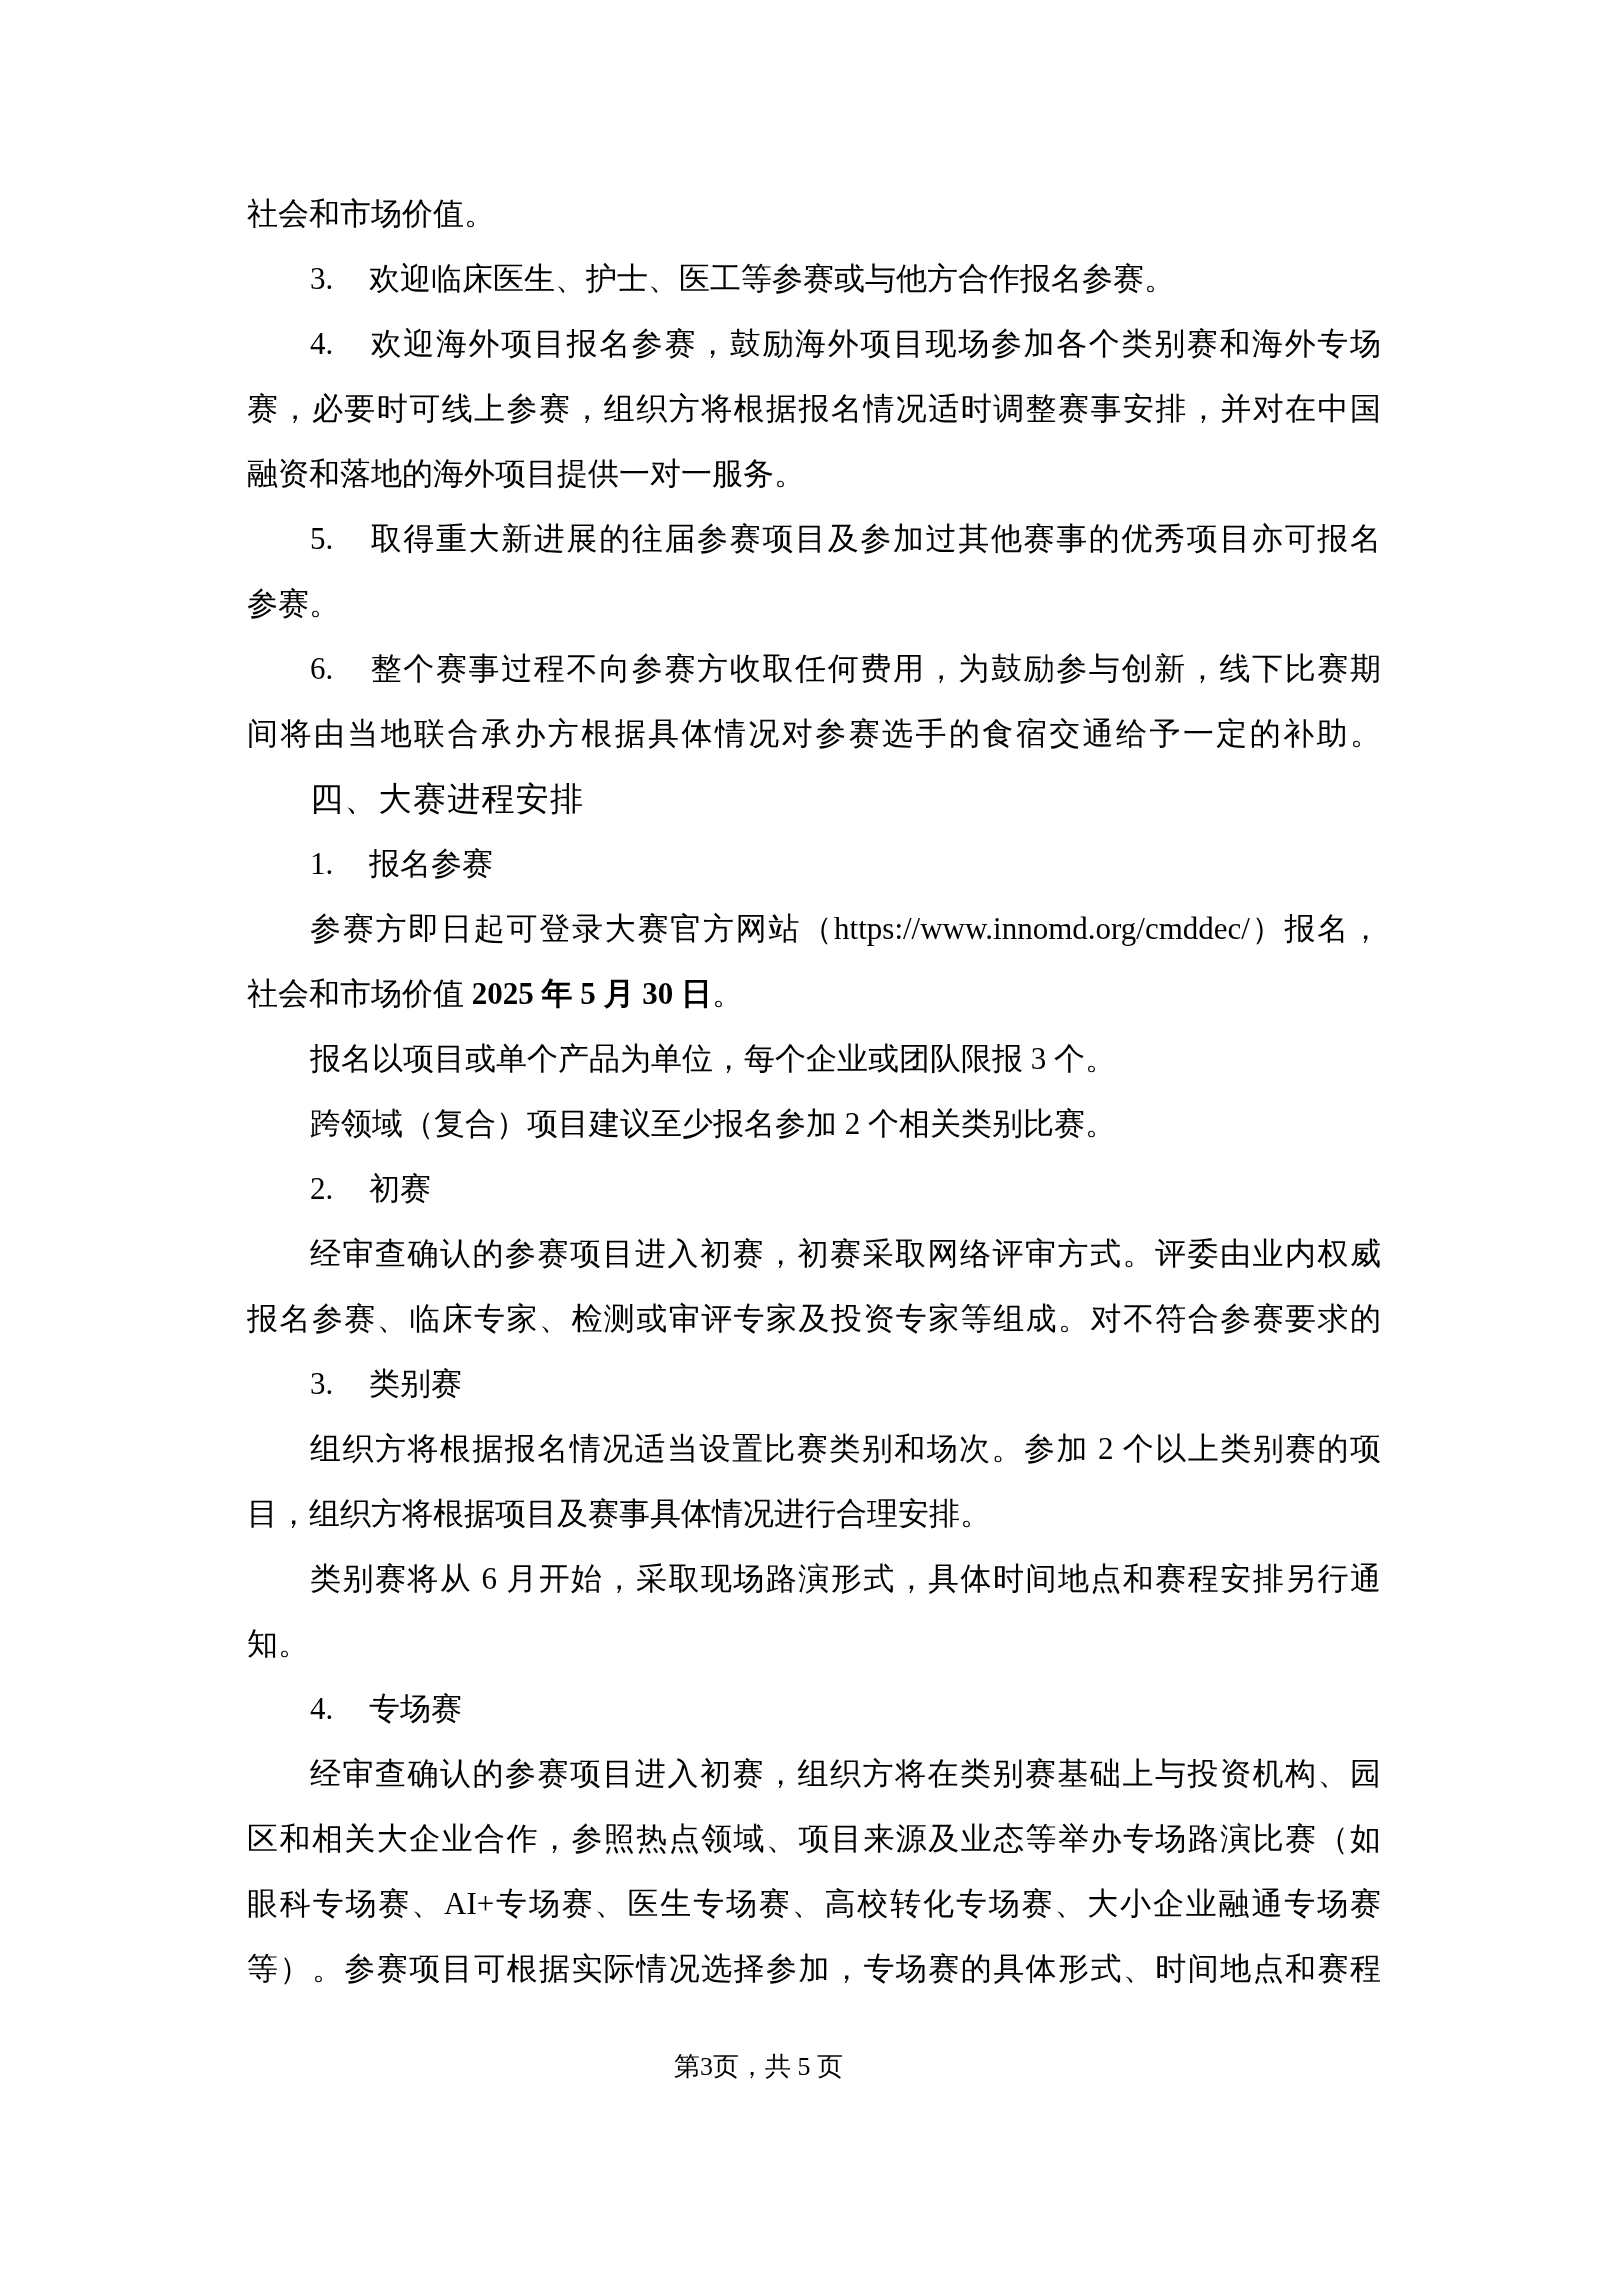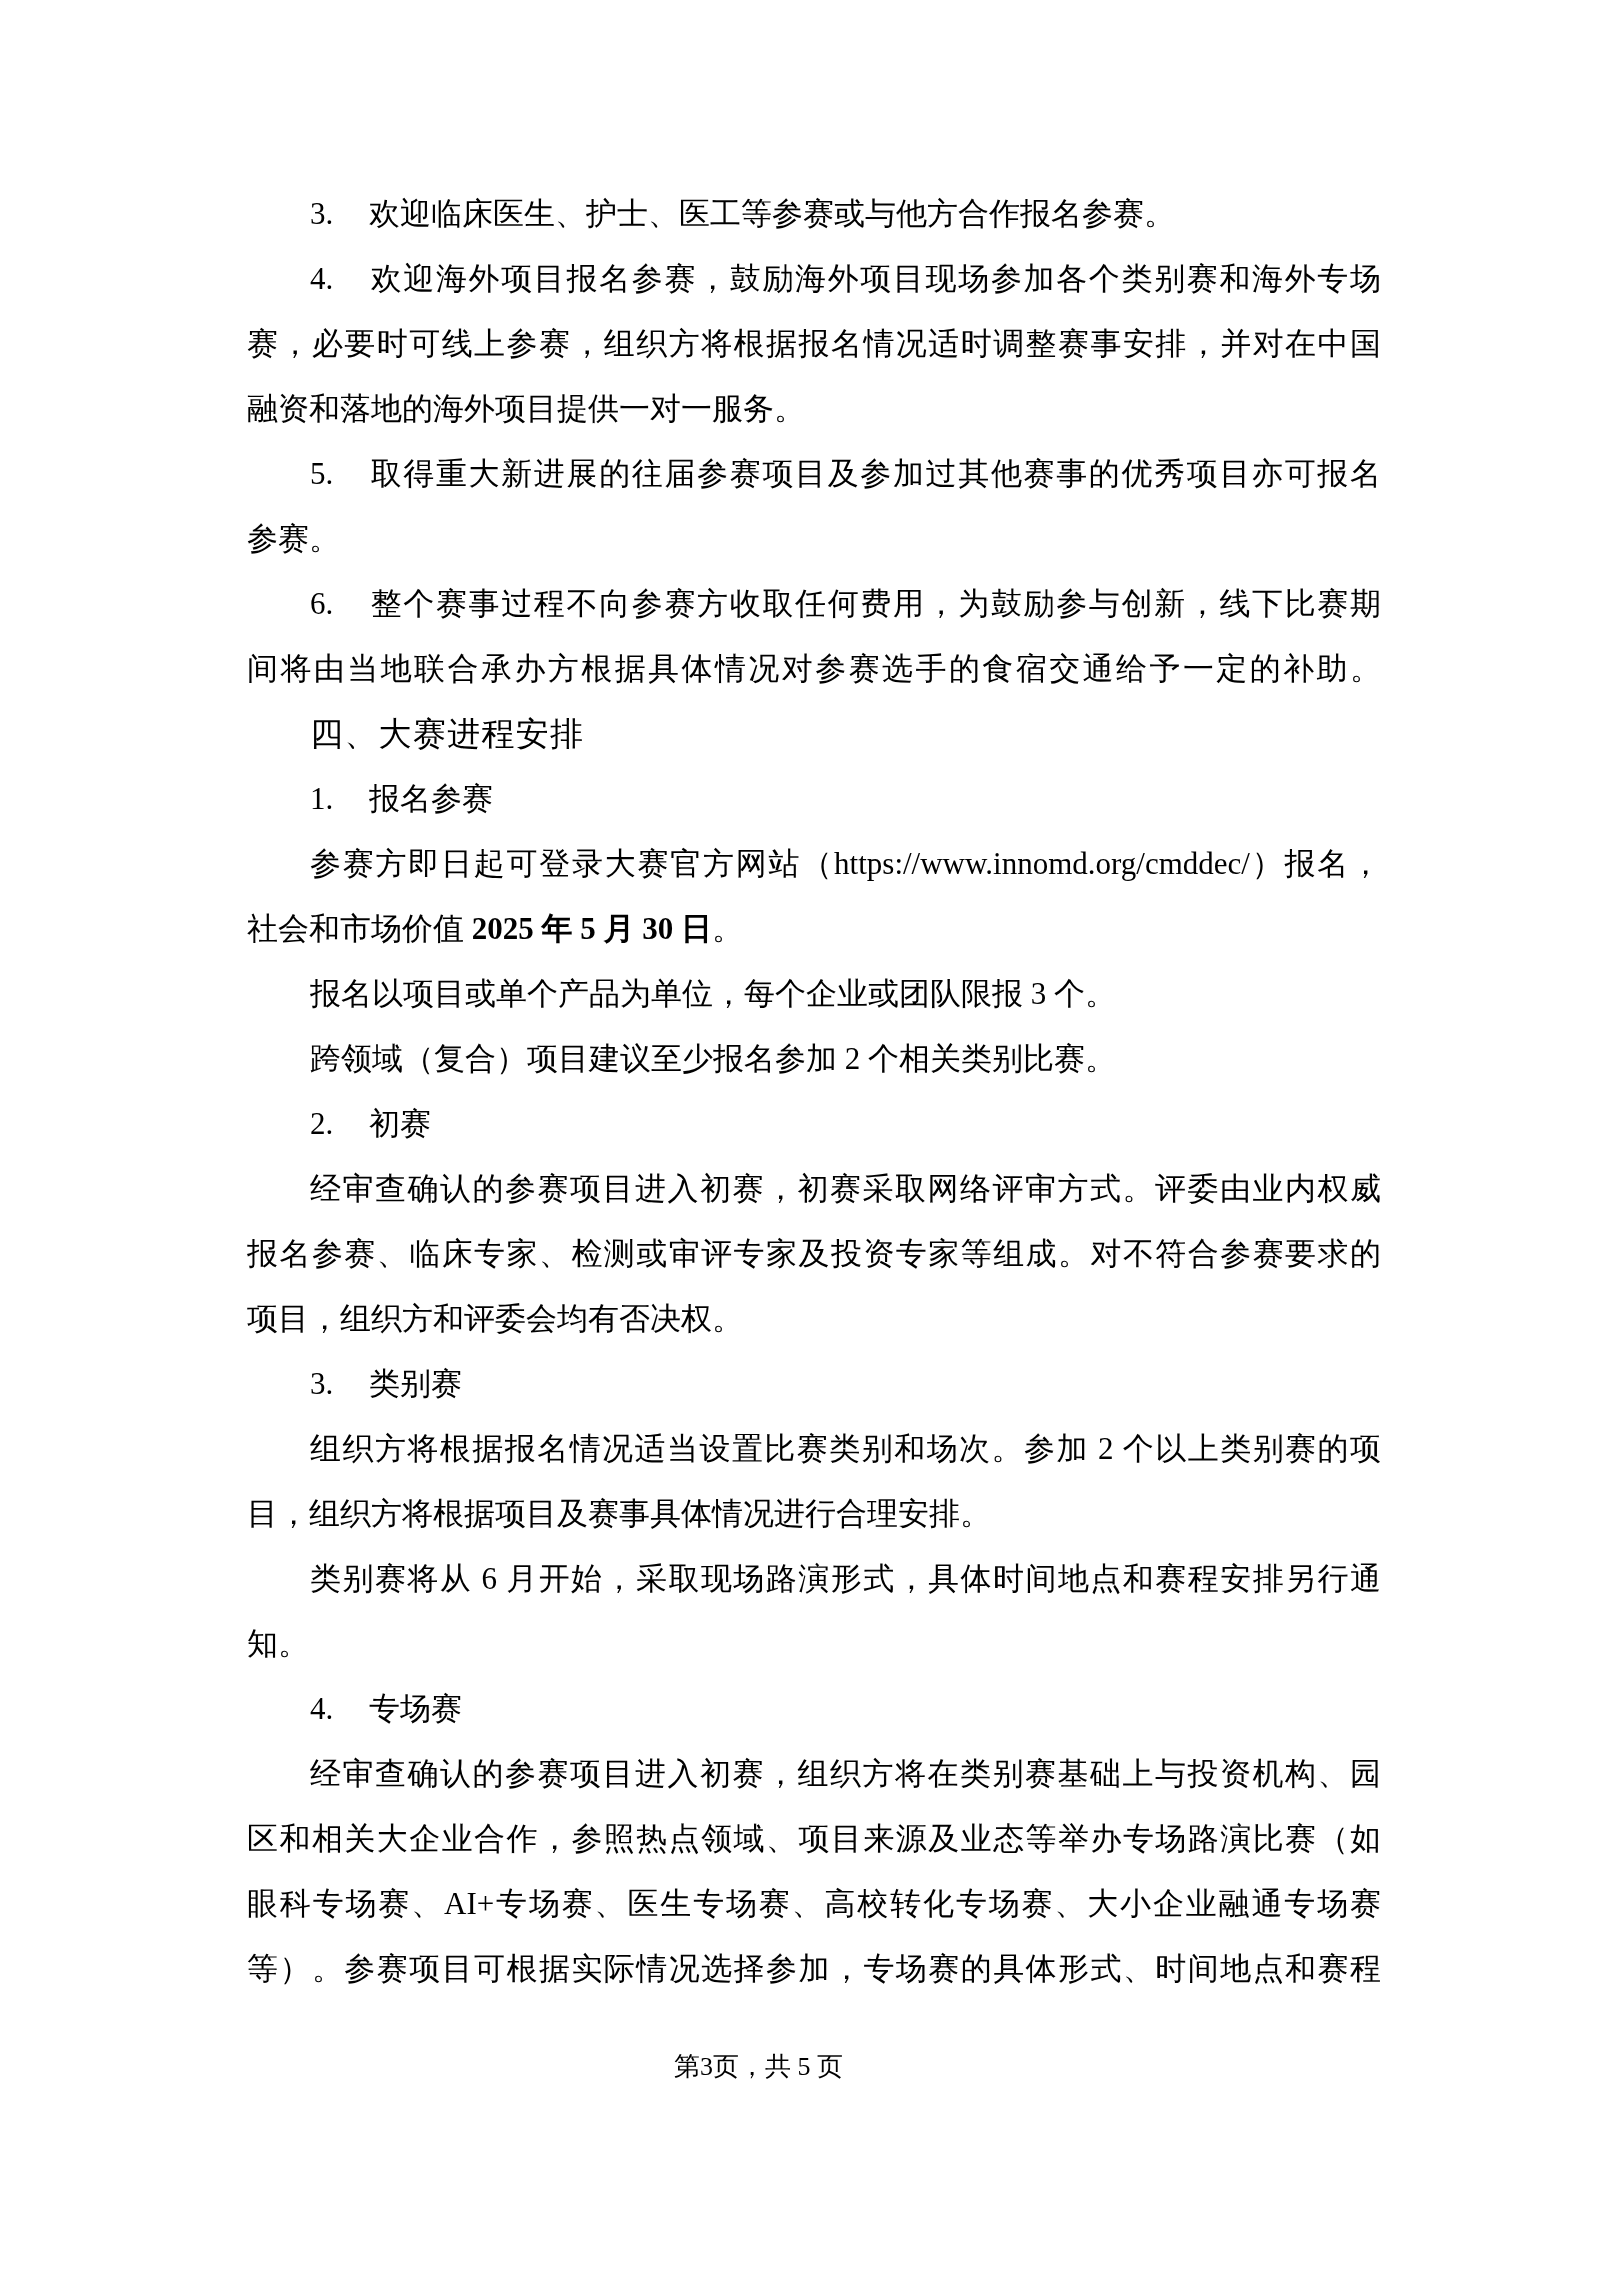--- a/index.html
+++ b/index.html
@@ -50,20 +50,21 @@
     text-align: center;
     font-size: 26px;
     line-height: 39px;
   }
 </style>
 </head>
 <body>
 
 <div class="content">
 
+  <div class="line"><span>社会和市场价值。</span></div>
 
   <div class="line indent"><span class="num">3.</span><span>欢迎临床医生、护士、医工等参赛或与他方合作报名参赛。</span></div>
 
   <div class="line indent fill"><span class="num">4.</span><span>欢迎海外项目报名参赛，鼓励海外项目现场参加各个类别赛和海外专场</span></div>
 
   <div class="line fill"><span>赛，必要时可线上参赛，组织方将根据报名情况适时调整赛事安排，并对在中国</span></div>
 
   <div class="line"><span>融资和落地的海外项目提供一对一服务。</span></div>
 
   <div class="line indent fill"><span class="num">5.</span><span>取得重大新进展的往届参赛项目及参加过其他赛事的优秀项目亦可报名</span></div>
@@ -85,21 +86,20 @@
   <div class="line indent"><span>报名以项目或单个产品为单位，每个企业或团队限报 3 个。</span></div>
 
   <div class="line indent"><span>跨领域（复合）项目建议至少报名参加 2 个相关类别比赛。</span></div>
 
   <div class="line indent"><span class="num">2.</span><span>初赛</span></div>
 
   <div class="line indent fill"><span>经审查确认的参赛项目进入初赛，初赛采取网络评审方式。评委由业内权威</span></div>
 
   <div class="line fill"><span>报名参赛、临床专家、检测或审评专家及投资专家等组成。对不符合参赛要求的</span></div>
 
-  <div class="line"><span>项目，组织方和评委会均有否决权。</span></div>
 
   <div class="line indent"><span class="num">3.</span><span>类别赛</span></div>
 
   <div class="line indent fill"><span>组织方将根据报名情况适当设置比赛类别和场次。参加 2 个以上类别赛的项</span></div>
 
   <div class="line"><span>目，组织方将根据项目及赛事具体情况进行合理安排。</span></div>
 
   <div class="line indent fill"><span>类别赛将从 6 月开始，采取现场路演形式，具体时间地点和赛程安排另行通</span></div>
 
   <div class="line"><span>知。</span></div>

